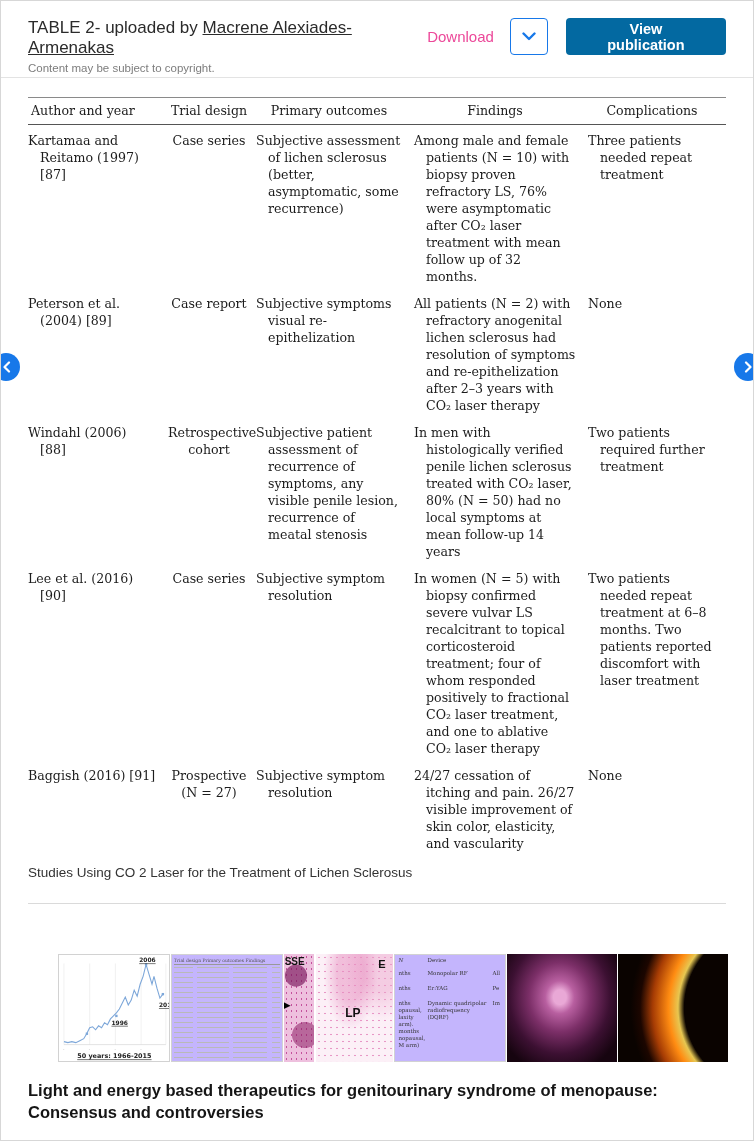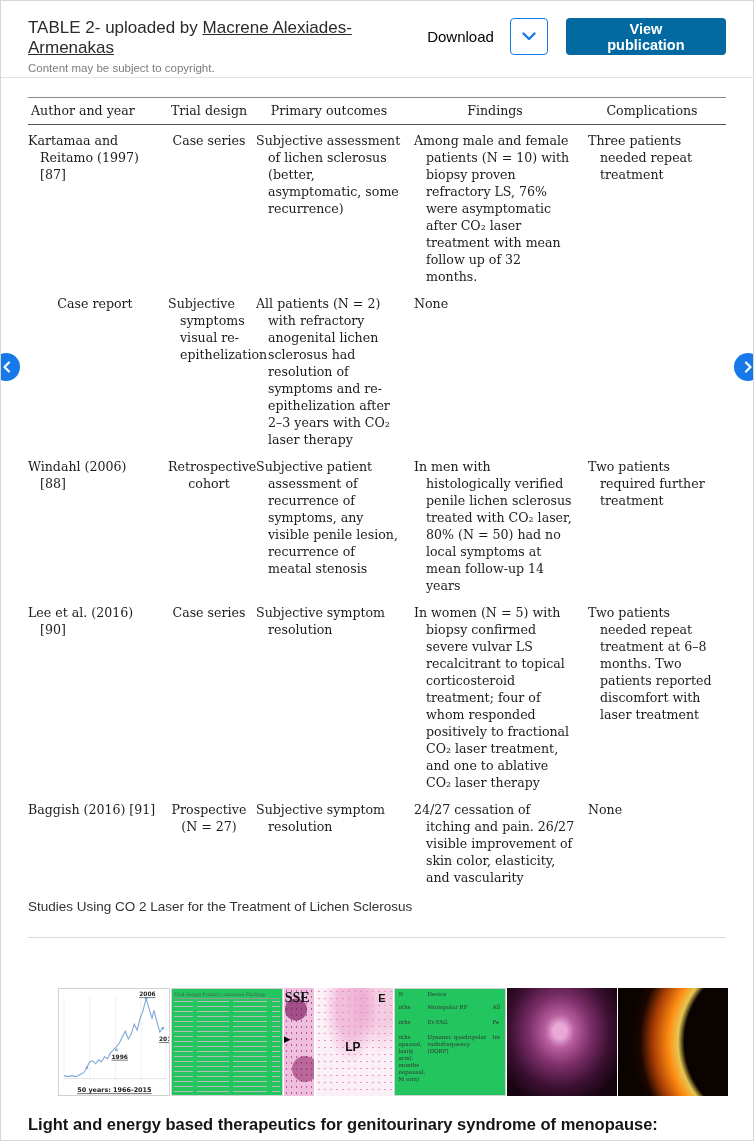--- a/index.html
+++ b/index.html
@@ -8,21 +8,21 @@
   .page { position:relative; width:754px; height:1141px; margin:0 auto; background:#fff;
           border:1px solid #d7d7d7; overflow:hidden; }
 
   
   .topbar { display:flex; justify-content:space-between; align-items:flex-start;
             padding:17px 27px 0 27px; height:77px; border-bottom:1px solid #e3e3e3; }
   .tb-title { font-size:17px; color:#2b2b2b; }
   .tb-title a { color:#2b2b2b; text-decoration:underline; cursor:pointer; }
   .tb-copy { margin-top:4px; font-size:11.5px; color:#7d7d7d; }
   .tb-actions { display:flex; align-items:center; }
-  .dl-link { color:#000000; font-size:15px; text-decoration:none; margin-right:16px; cursor:pointer; }
+  .dl-link { color:#ec4899; font-size:15px; text-decoration:none; margin-right:16px; cursor:pointer; }
   .dl-split { width:40px; height:37px; background:#fff; border:1.5px solid #1778e9; border-radius:4px;
               display:flex; align-items:center; justify-content:center; cursor:pointer; margin-right:18px; }
   .btn-view { height:37px; padding:0 26px; background:#0369a1; color:#fff; border:none; border-radius:4px;
               font-size:14.5px; font-weight:bold; cursor:pointer; font-family:inherit; }
 
   
   .content { padding:0 27px; }
 
   
   .sci-table { margin-top:19px; font-family:"DejaVu Serif","Liberation Serif",serif;
@@ -39,21 +39,21 @@
 
   .tbl-caption { margin-top:10px; font-size:13.5px; color:#333; }
 
   .divider { border:none; border-top:1px solid #dadada; margin-top:23px; }
 
   
   .src-head { margin-top:25px; display:flex; align-items:center; font-size:17px; color:#242424; }
   .src-arrow { margin-right:12px; display:inline-flex; }
 
   .thumbs { margin-top:50px; margin-left:30px; width:670px; height:108px; display:flex; gap:1px; }
-  .thumb { flex:1 1 0; height:108px; overflow:hidden; position:relative; background:#22c55e; cursor:pointer; }
+  .thumb { flex:1 1 0; height:108px; overflow:hidden; position:relative; background:#c4b5fd; cursor:pointer; }
   .thumb.bordered { border:1px solid #d2d2d2; }
 
   
   .chart-svg { width:100%; height:100%; display:block; background:#fff; }
 
   
   .mini-tbl { padding:3px 2px; font-family:"DejaVu Serif",serif; }
   .mini-head { font-size:4.5px; color:#555; white-space:nowrap; overflow:hidden; border-bottom:0.5px solid #999; padding-bottom:1px; }
   .mini-lines { margin-top:2px; height:96px;
     background:
@@ -72,21 +72,21 @@
       #eec0de;
     background-size:auto,auto,5px 6px,auto; }
   .histo-main { position:relative; flex:1; height:108px;
     background:
       radial-gradient(ellipse at 45% 18%, rgba(230,140,190,.5) 0 22%, transparent 45%),
       radial-gradient(ellipse at 85% 12%, rgba(235,160,200,.45) 0 18%, transparent 40%),
       radial-gradient(#e897c6 0.7px, transparent 1px),
       #fcf0f7;
     background-size:auto,auto,6px 7px,auto; }
   .histo-label { position:absolute; font-family:"Liberation Sans",sans-serif; font-weight:bold; color:#111; }
-  .lbl-sse { top:2px; left:1px; font-size:14px;font-family:Liberation Serif, serif; }
+  .lbl-sse { top:2px; left:1px; font-size:10px; }
   .lbl-e { top:4px; right:8px; font-size:11px; }
   .lbl-lp { top:52px; left:38%; font-size:12px; }
   .histo-arrow { position:absolute; top:46px; left:0; font-size:9px; color:#000; }
 
   
   .mini-tbl2 { padding:2px 0 2px 3px; font-family:"DejaVu Serif",serif; font-size:5.5px;
                line-height:7px; color:#333; }
   .mt2-row { display:grid; grid-template-columns:26px 62px 14px; column-gap:3px; margin-bottom:8px; }
   .mt2-head { display:grid; grid-template-columns:26px 62px 14px; column-gap:3px; margin-bottom:6px; font-style:italic; }
   .mt2-head .dev { font-style:normal; }
@@ -148,20 +148,21 @@
       </div>
       <div class="t-body">
         <div class="t-row">
           <div class="cell c1">Kartamaa and Reitamo (1997) [87]</div>
           <div class="cell c2">Case series</div>
           <div class="cell c3">Subjective assessment of lichen sclerosus (better, asymptomatic, some recurrence)</div>
           <div class="cell c4">Among male and female patients (N = 10) with biopsy proven refractory LS, 76% were asymptomatic after CO₂ laser treatment with mean follow up of 32 months.</div>
           <div class="cell c5">Three patients needed repeat treatment</div>
         </div>
         <div class="t-row">
+          <div class="cell c1">Peterson et al. (2004) [89]</div>
           <div class="cell c2">Case report</div>
           <div class="cell c3">Subjective symptoms visual re-epithelization</div>
           <div class="cell c4">All patients (N = 2) with refractory anogenital lichen sclerosus had resolution of symptoms and re-epithelization after 2–3 years with CO₂ laser therapy</div>
           <div class="cell c5">None</div>
         </div>
         <div class="t-row">
           <div class="cell c1">Windahl (2006) [88]</div>
           <div class="cell c2">Retrospective cohort</div>
           <div class="cell c3">Subjective patient assessment of recurrence of symptoms, any visible penile lesion, recurrence of meatal stenosis</div>
           <div class="cell c4">In men with histologically verified penile lichen sclerosus treated with CO₂ laser, 80% (N = 50) had no local symptoms at mean follow-up 14 years</div>

